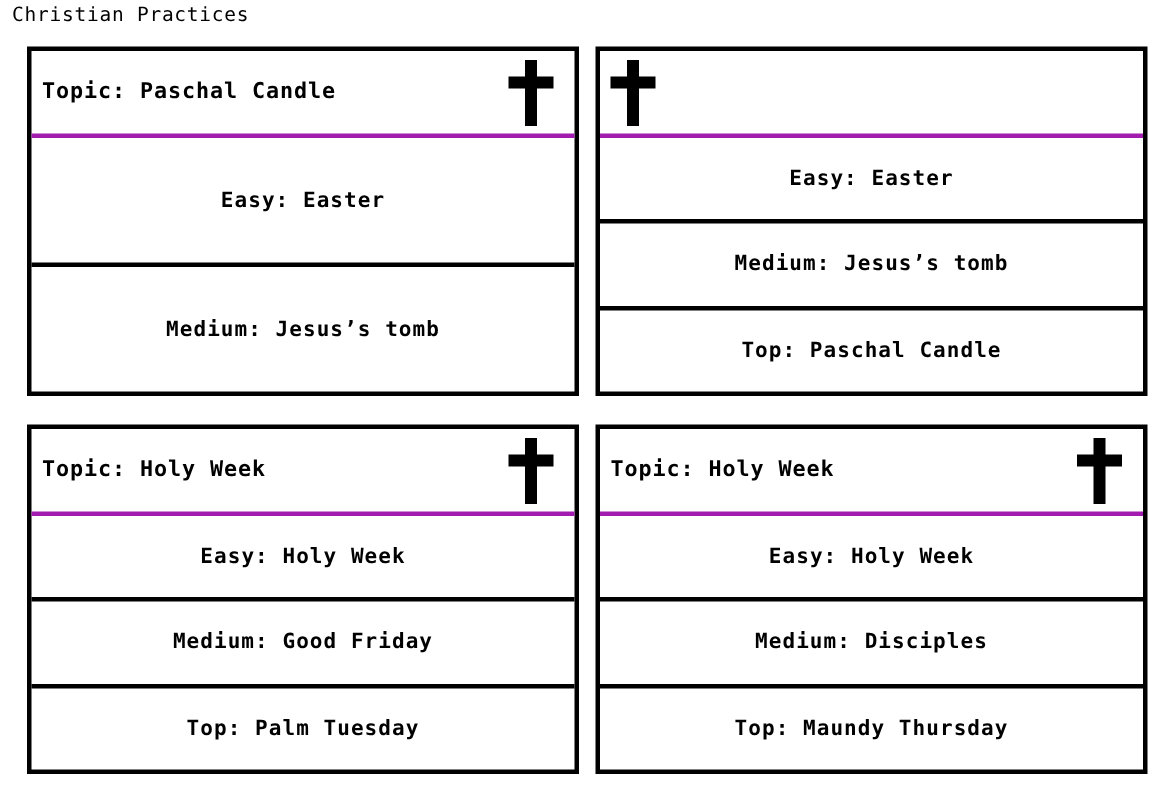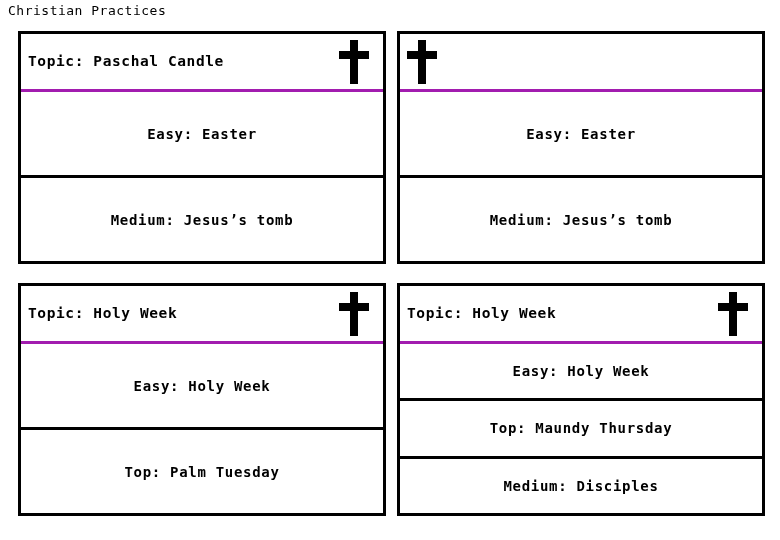--- a/index.html
+++ b/index.html
@@ -141,50 +141,56 @@
         <span class="cross-v"></span>
         <span class="cross-h"></span>
       </span>
     </div>
     <div class="card-row">
       <span class="card-row-label">Easy: Easter</span>
     </div>
     <div class="card-row">
       <span class="card-row-label">Medium: Jesus’s tomb</span>
     </div>
+    <div class="card-row">
+      <span class="card-row-label">Top: Paschal Candle</span>
+    </div>
   </div>
 
   <div class="card">
     <div class="card-header">
       <span class="card-header-label">Topic: Holy Week</span>
       <span class="cross-icon">
         <span class="cross-v"></span>
         <span class="cross-h"></span>
       </span>
     </div>
     <div class="card-row">
       <span class="card-row-label">Easy: Holy Week</span>
+    </div>
+    <div class="card-row">
+      <span class="card-row-label">Medium: Good Friday</span>
     </div>
     <div class="card-row">
       <span class="card-row-label">Top: Palm Tuesday</span>
     </div>
   </div>
 
   <div class="card">
     <div class="card-header">
       <span class="card-header-label">Topic: Holy Week</span>
       <span class="cross-icon">
         <span class="cross-v"></span>
         <span class="cross-h"></span>
       </span>
     </div>
     <div class="card-row">
       <span class="card-row-label">Easy: Holy Week</span>
     </div>
     <div class="card-row">
-      <span class="card-row-label">Top: Maundy Thursday</span>
+      <span class="card-row-label">Medium: Disciples</span>
     </div>
     <div class="card-row">
-      <span class="card-row-label">Medium: Disciples</span>
+      <span class="card-row-label">Top: Maundy Thursday</span>
     </div>
   </div>
 
 </div>
 
 </body></html>

